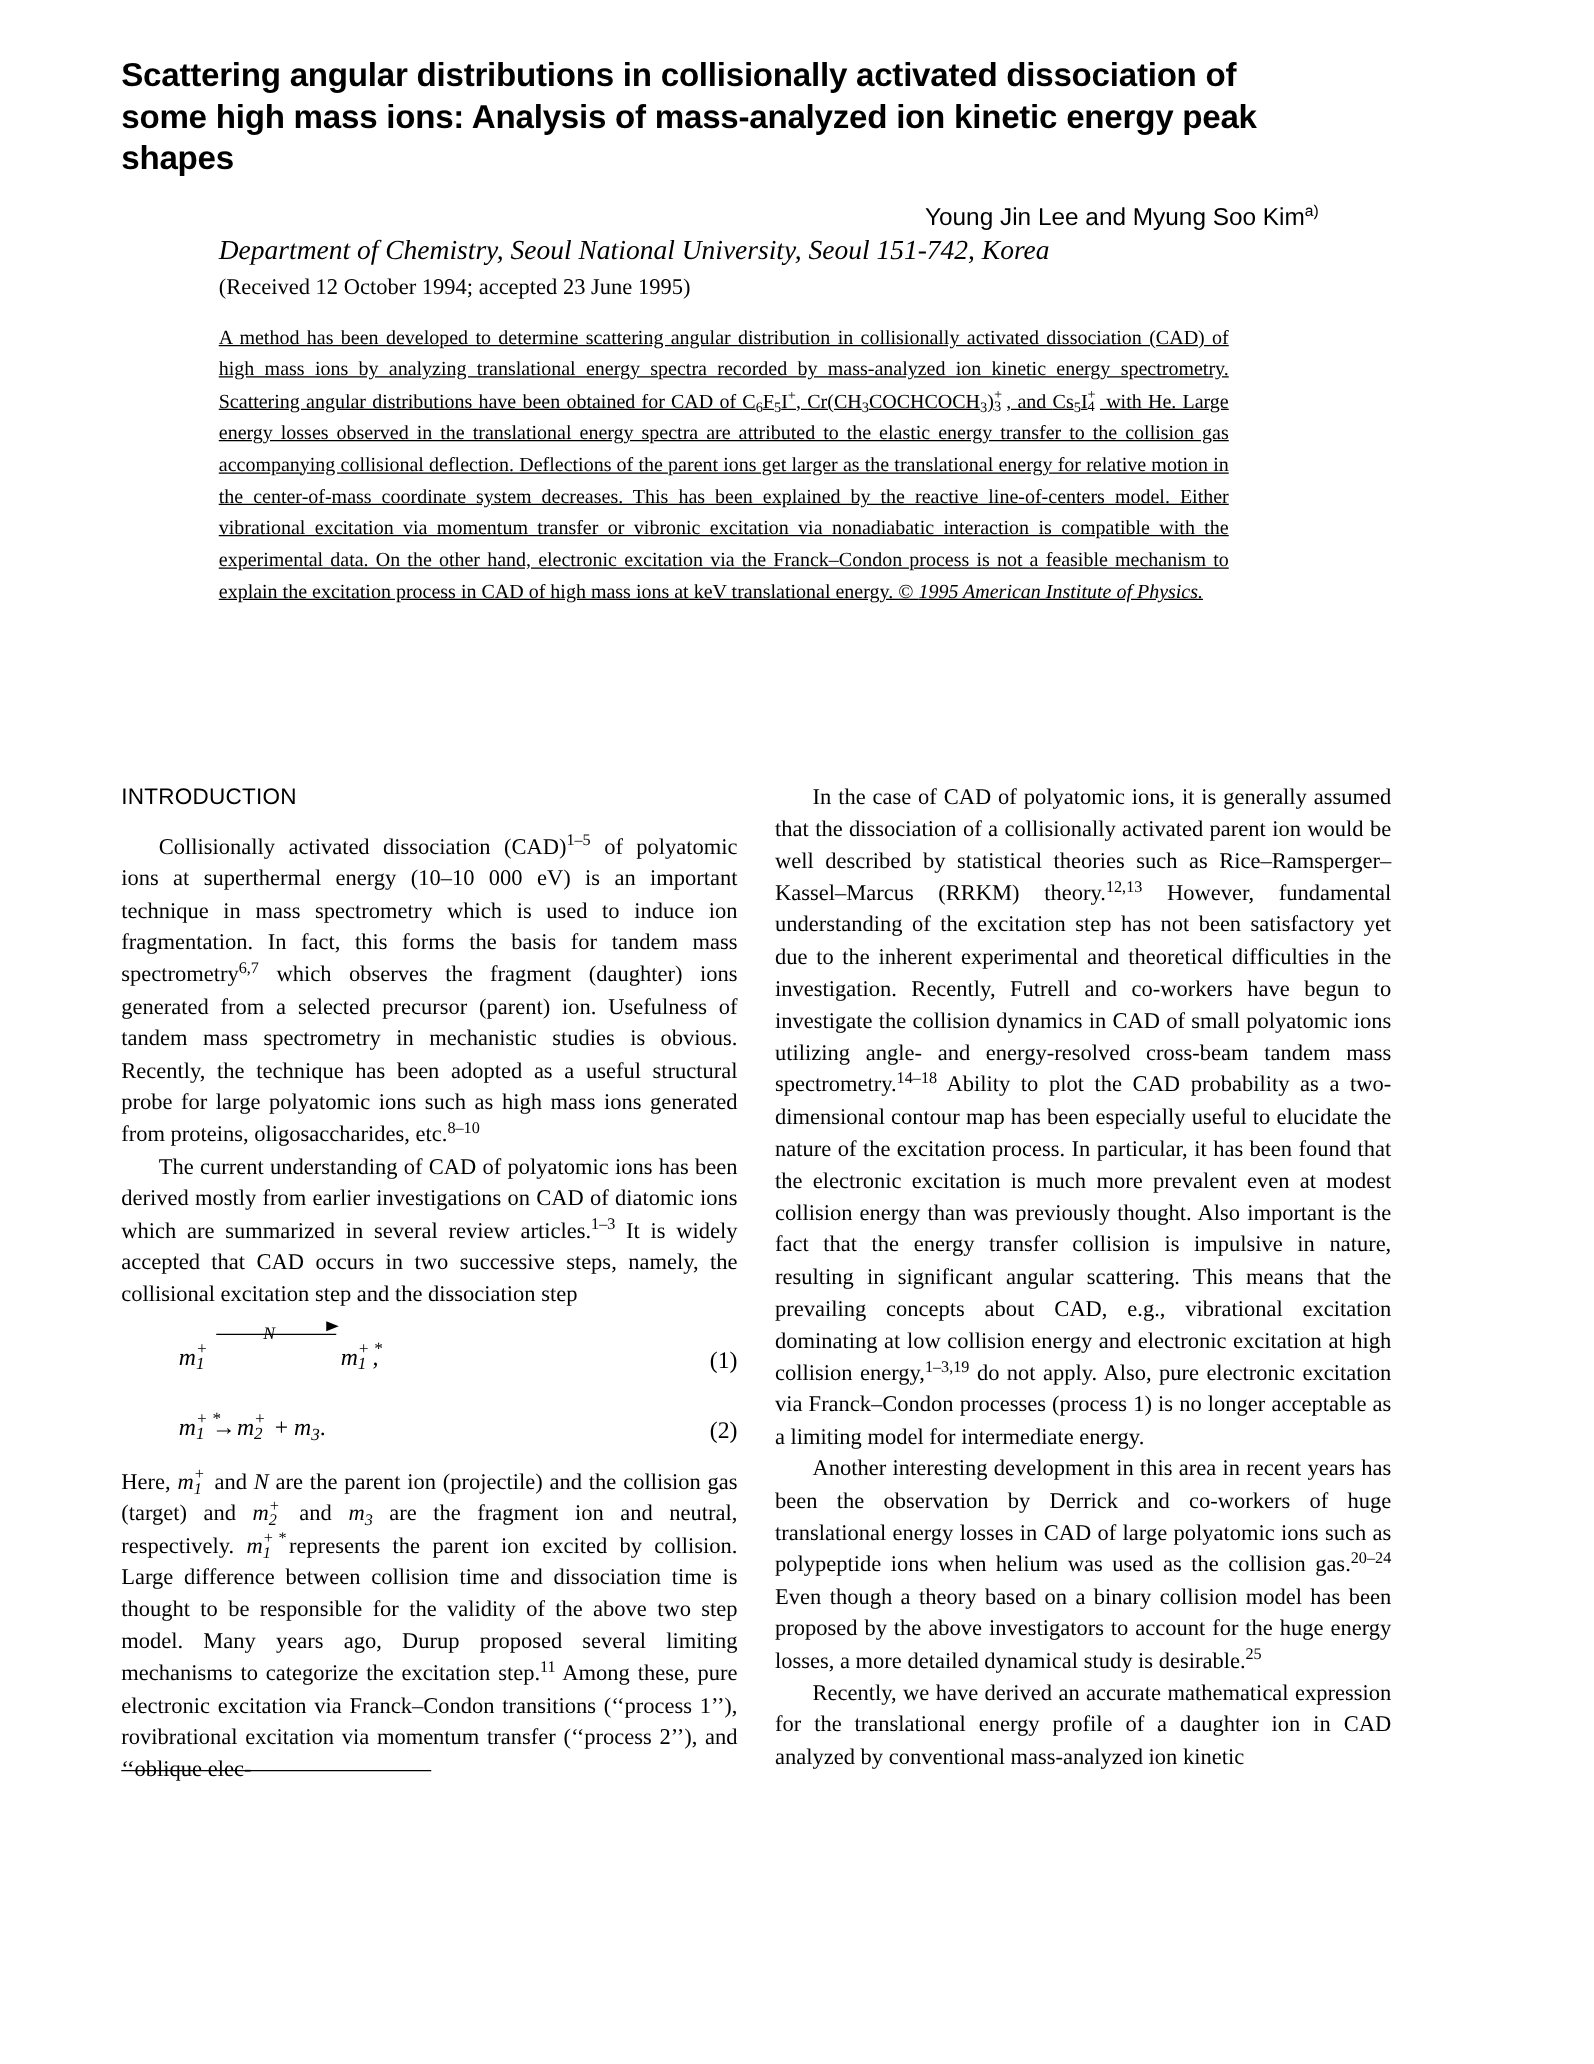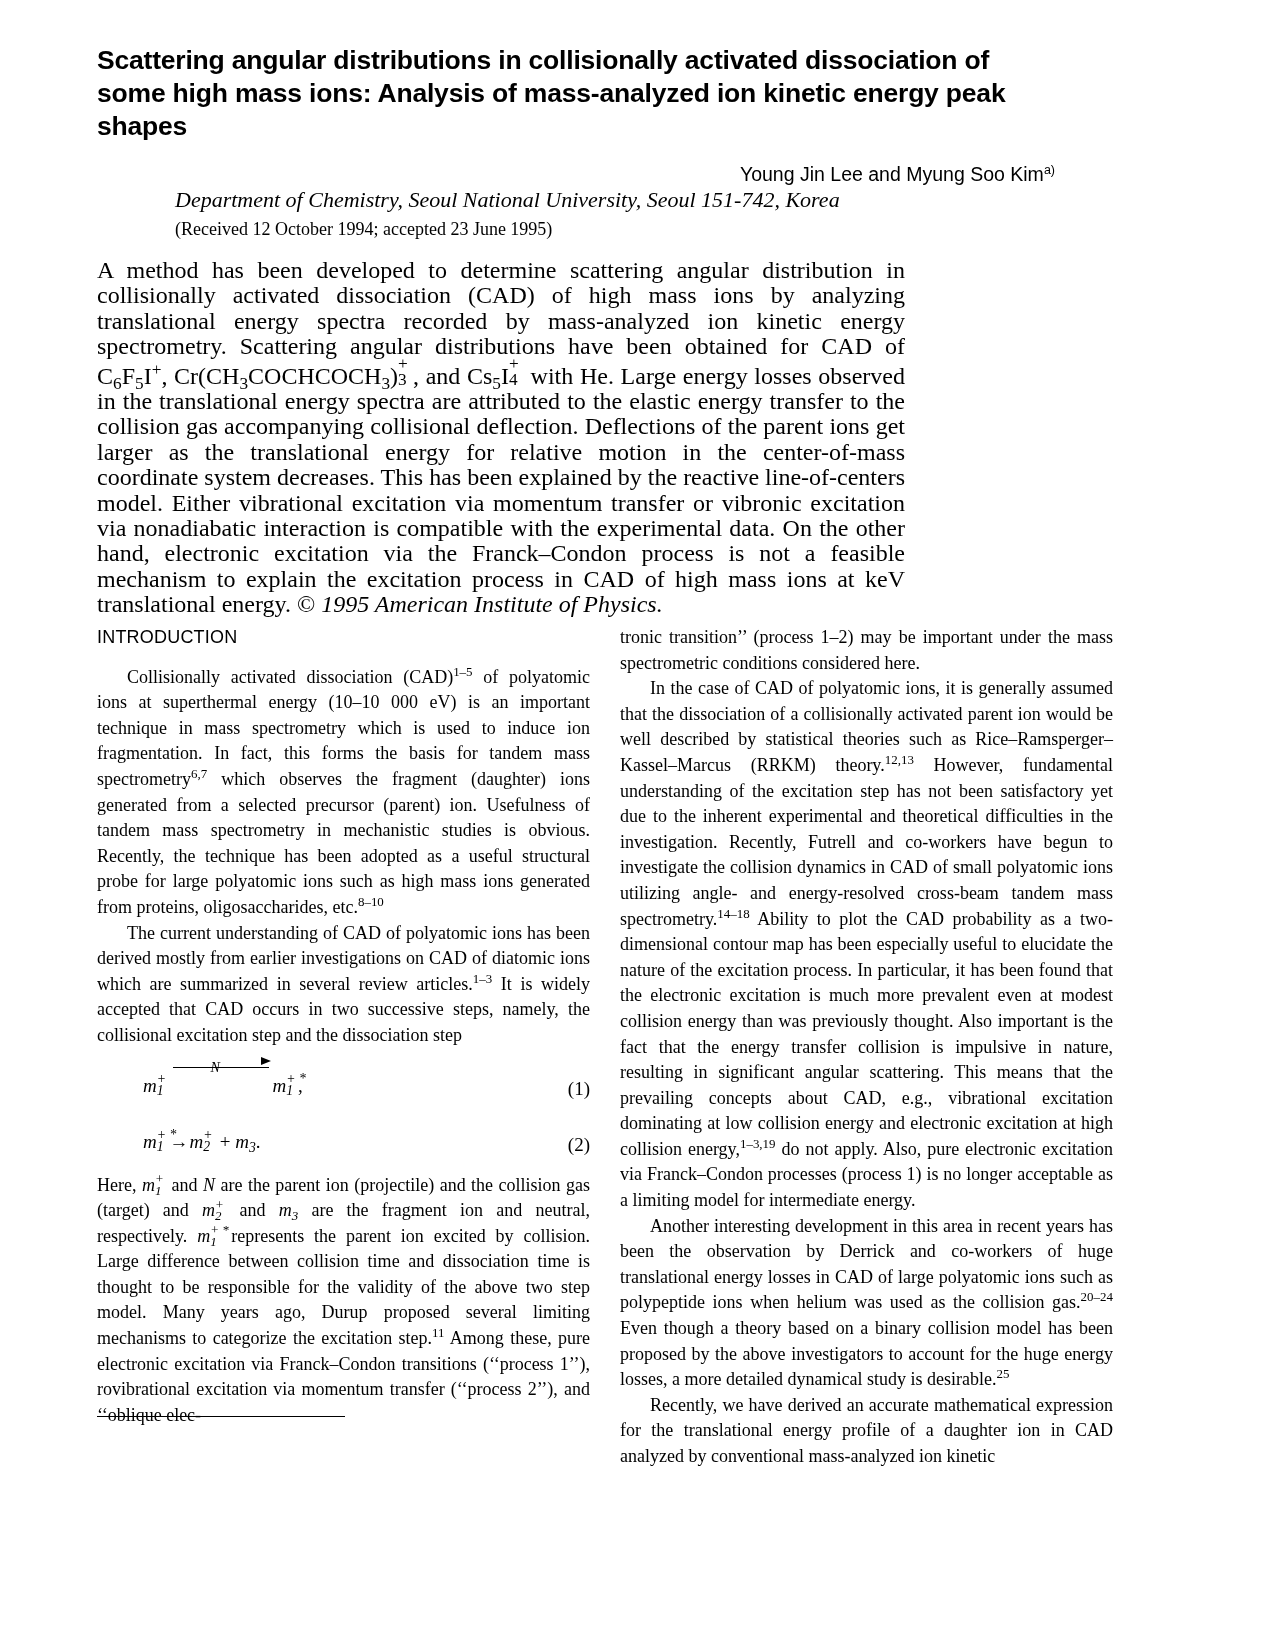--- a/index.html
+++ b/index.html
@@ -58,26 +58,28 @@
     margin-top: 3px;
   }
   .received {
     font-size: 18px;
     line-height: 22px;
     margin-top: 8px;
   }
 
   
   .abstract {
+    margin-left: 78px;
     width: 808px;
     margin-top: 18px;
-    font-size: 24px;
+    font-size: 16px;
     line-height: 25.4px;
     text-align: justify;
     text-justify: inter-word;
+    text-decoration: underline;
   }
   .abstract .em { font-style: italic; }
 
   
   sub, sup {
     font-size: 0.72em;
     line-height: 0;
   }
   sub { vertical-align: -0.28em; }
   sup { vertical-align: 0.52em; }
@@ -256,21 +258,20 @@
       <p class="para noindent"><span>Here, </span><span style="font-style:italic"><span>m</span><span class="supsub"><span class="up">+</span><span class="dn">1</span></span></span><span> and </span><span style="font-style:italic">N</span><span> are the parent ion (projectile) and the collision gas (target) and </span><span style="font-style:italic"><span>m</span><span class="supsub"><span class="up">+</span><span class="dn">2</span></span></span><span> and </span><span style="font-style:italic"><span>m</span><sub>3</sub></span><span> are the fragment ion and neutral, respectively. </span><span style="font-style:italic"><span>m</span><span class="supsub"><span class="up">+ *</span><span class="dn">1</span></span></span><span> represents the parent ion excited by collision. Large difference between collision time and dissociation time is thought to be responsible for the validity of the above two step model. Many years ago, Durup proposed several limiting mechanisms to categorize the excitation step.</span><sup>11</sup><span> Among these, pure electronic excitation via Franck–Condon transitions (‘‘process 1’’), rovibrational excitation via momentum transfer (‘‘process 2’’), and ‘‘oblique elec-</span></p>
 
       <div class="footnote-zone">
         <div class="footnote-rule"></div>
       </div>
 
     </div>
 
     <div class="col col-right">
 
-      <p class="para noindent">tronic transition’’ (process 1–2) may be important under the mass spectrometric conditions considered here.</p>
 
       <p class="para"><span>In the case of CAD of polyatomic ions, it is generally assumed that the dissociation of a collisionally activated parent ion would be well described by statistical theories such as Rice–Ramsperger–Kassel–Marcus (RRKM) theory.</span><sup>12,13</sup><span> However, fundamental understanding of the excitation step has not been satisfactory yet due to the inherent experimental and theoretical difficulties in the investigation. Recently, Futrell and co-workers have begun to investigate the collision dynamics in CAD of small polyatomic ions utilizing angle- and energy-resolved cross-beam tandem mass spectrometry.</span><sup>14–18</sup><span> Ability to plot the CAD probability as a two-dimensional contour map has been especially useful to elucidate the nature of the excitation process. In particular, it has been found that the electronic excitation is much more prevalent even at modest collision energy than was previously thought. Also important is the fact that the energy transfer collision is impulsive in nature, resulting in significant angular scattering. This means that the prevailing concepts about CAD, e.g., vibrational excitation dominating at low collision energy and electronic excitation at high collision energy,</span><sup>1–3,19</sup><span> do not apply. Also, pure electronic excitation via Franck–Condon processes (process 1) is no longer acceptable as a limiting model for intermediate energy.</span></p>
 
       <p class="para"><span>Another interesting development in this area in recent years has been the observation by Derrick and co-workers of huge translational energy losses in CAD of large polyatomic ions such as polypeptide ions when helium was used as the collision gas.</span><sup>20–24</sup><span> Even though a theory based on a binary collision model has been proposed by the above investigators to account for the huge energy losses, a more detailed dynamical study is desirable.</span><sup>25</sup></p>
 
       <p class="para">Recently, we have derived an accurate mathematical expression for the translational energy profile of a daughter ion in CAD analyzed by conventional mass-analyzed ion kinetic</p>
 
     </div>
 
   </div>

